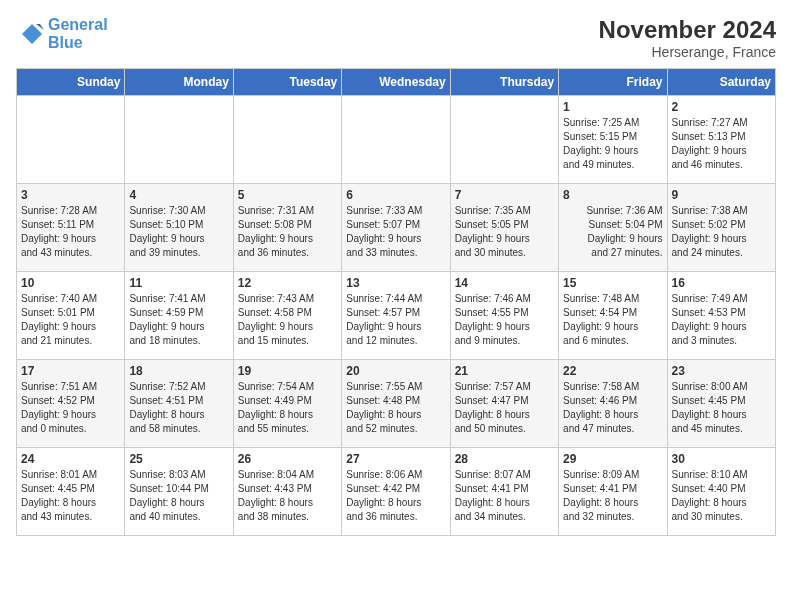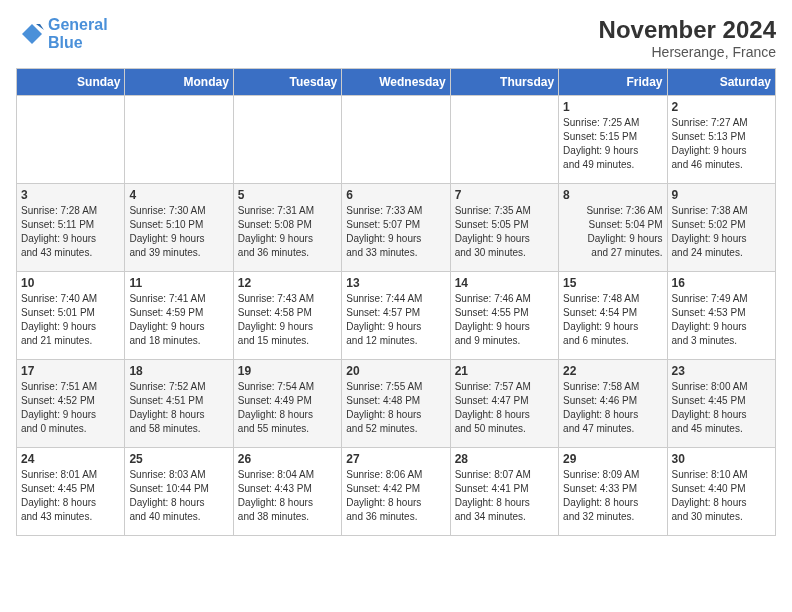--- a/index.html
+++ b/index.html
@@ -325,21 +325,21 @@
         <td>
           <span class="day-num">28</span>
           <div class="cell-text" style="white-space: pre-line;">Sunrise: 8:07 AM
 Sunset: 4:41 PM
 Daylight: 8 hours
 and 34 minutes.</div>
         </td>
         <td>
           <span class="day-num">29</span>
           <div class="cell-text" style="white-space: pre-line;">Sunrise: 8:09 AM
-Sunset: 4:33 PM
+Sunset: 4:41 PM
 Daylight: 8 hours
 and 32 minutes.</div>
         </td>
         <td>
           <span class="day-num">30</span>
           <div class="cell-text" style="white-space: pre-line;">Sunrise: 8:10 AM
 Sunset: 4:40 PM
 Daylight: 8 hours
 and 30 minutes.</div>
         </td>

